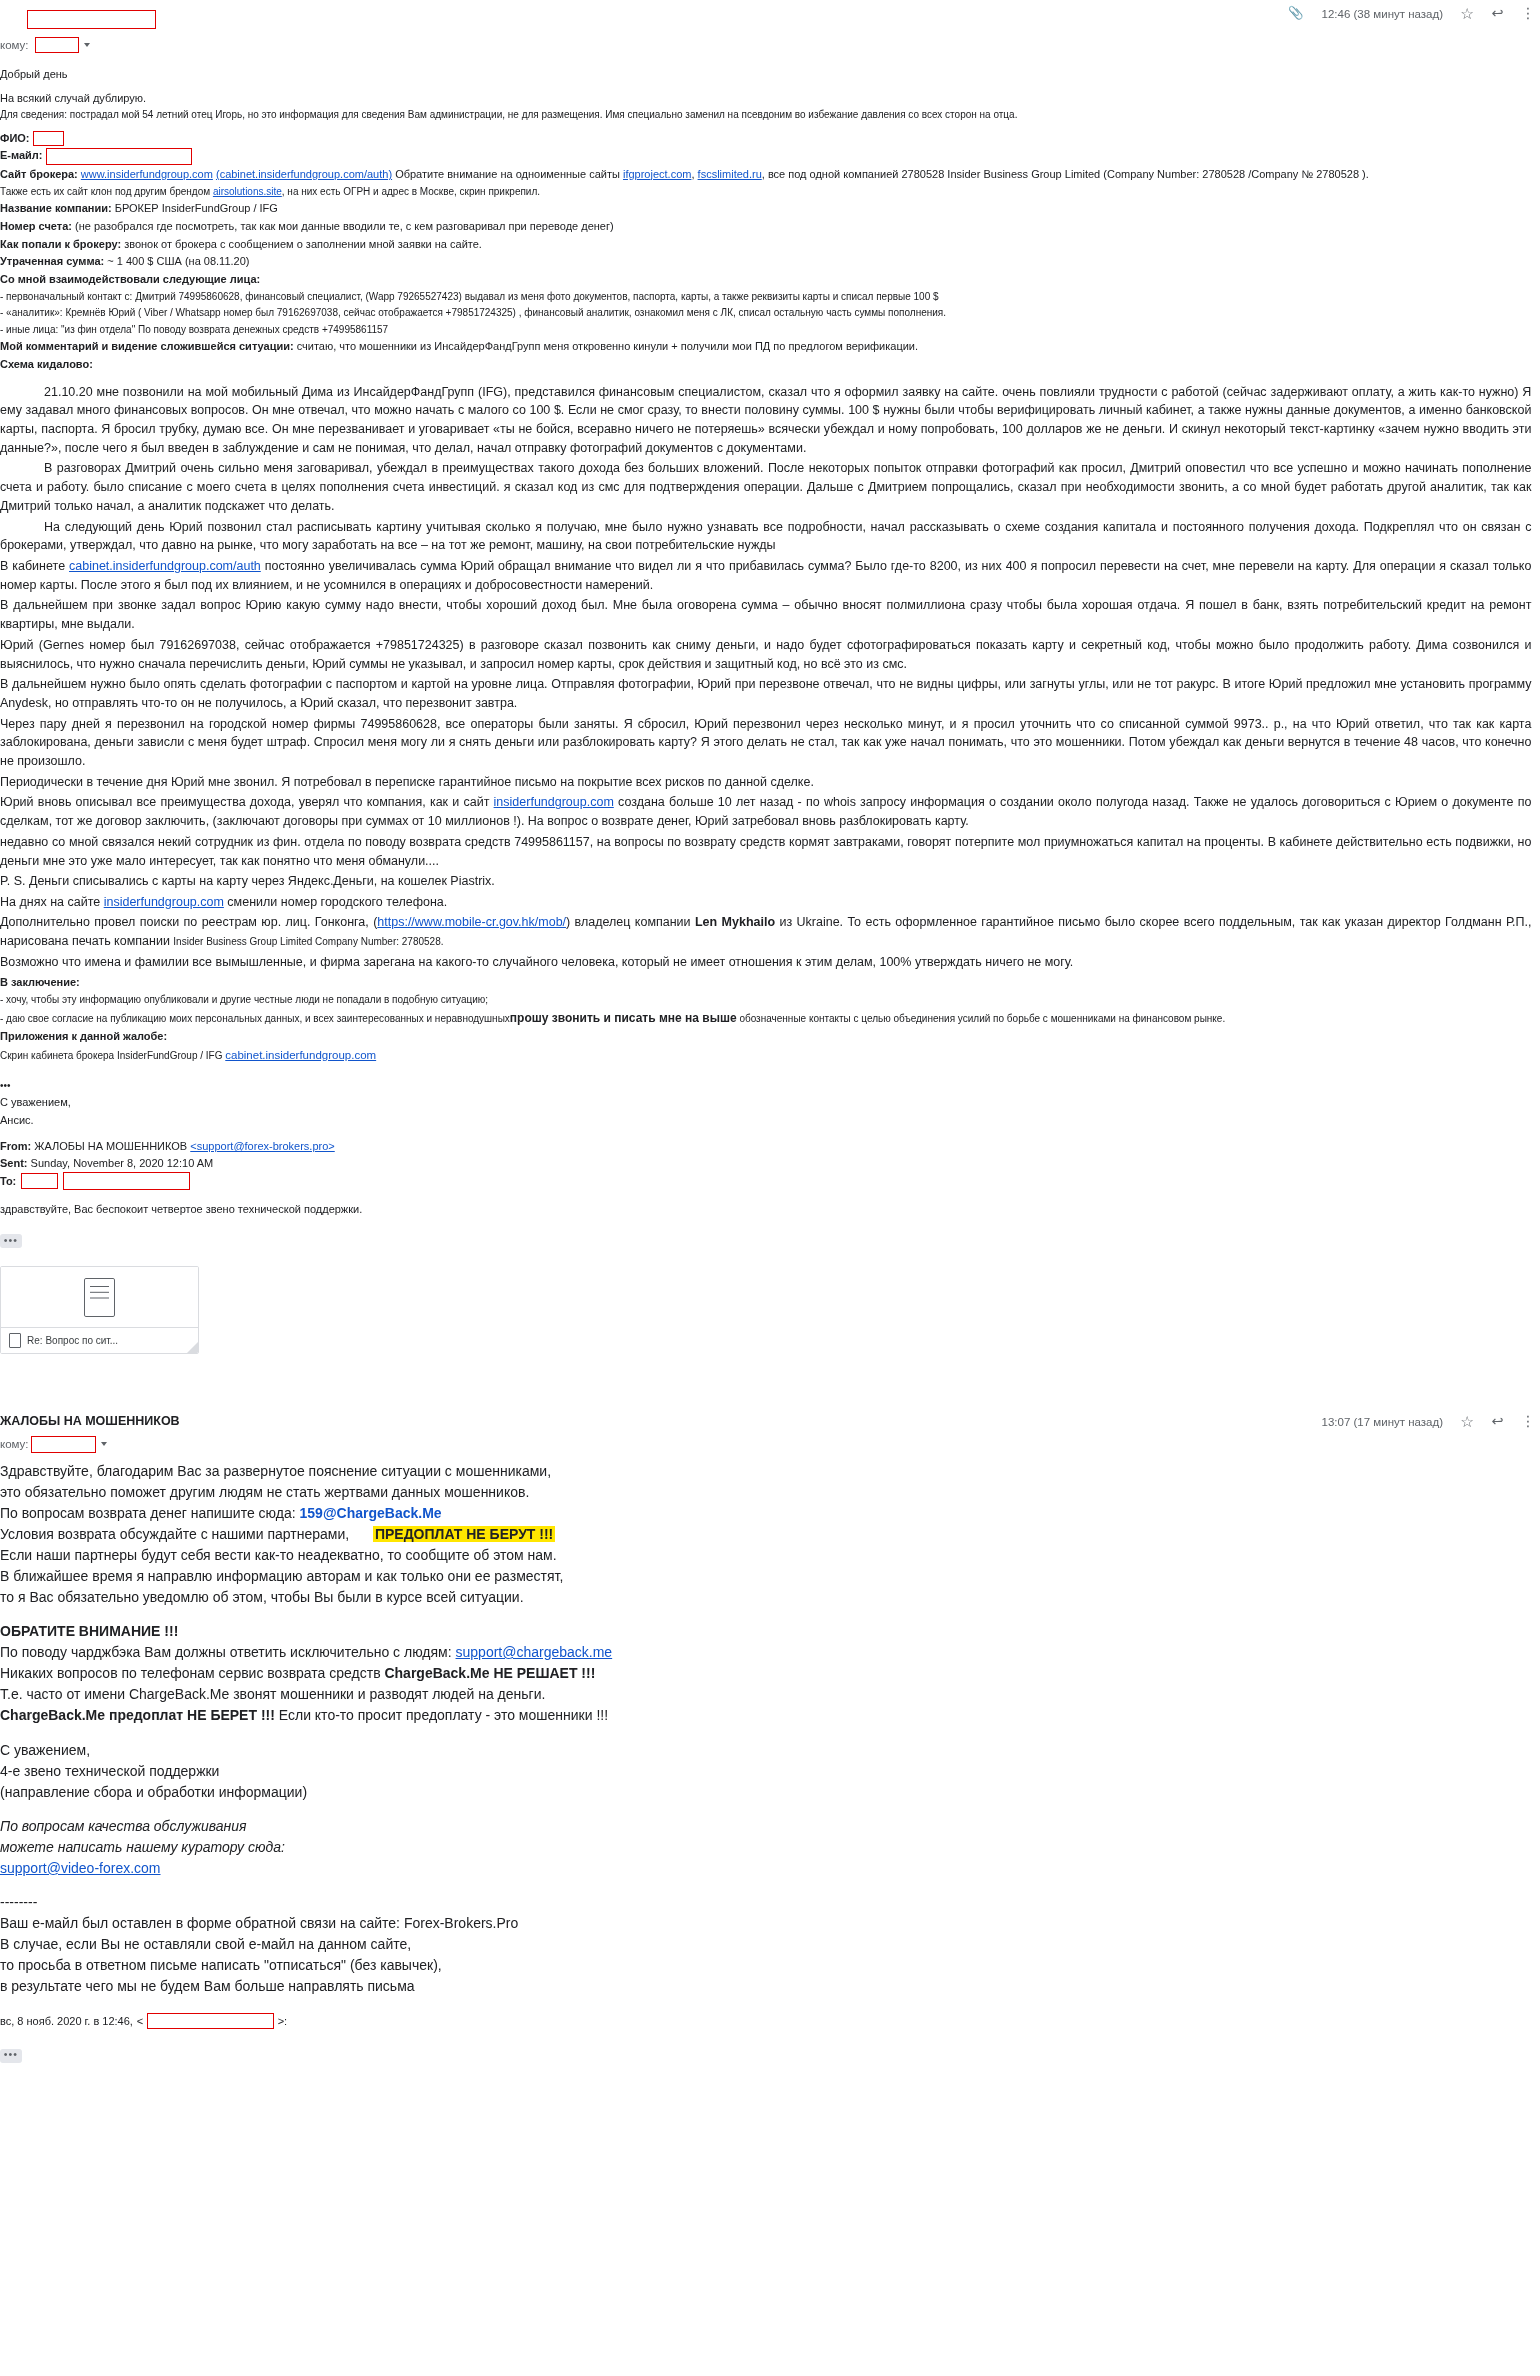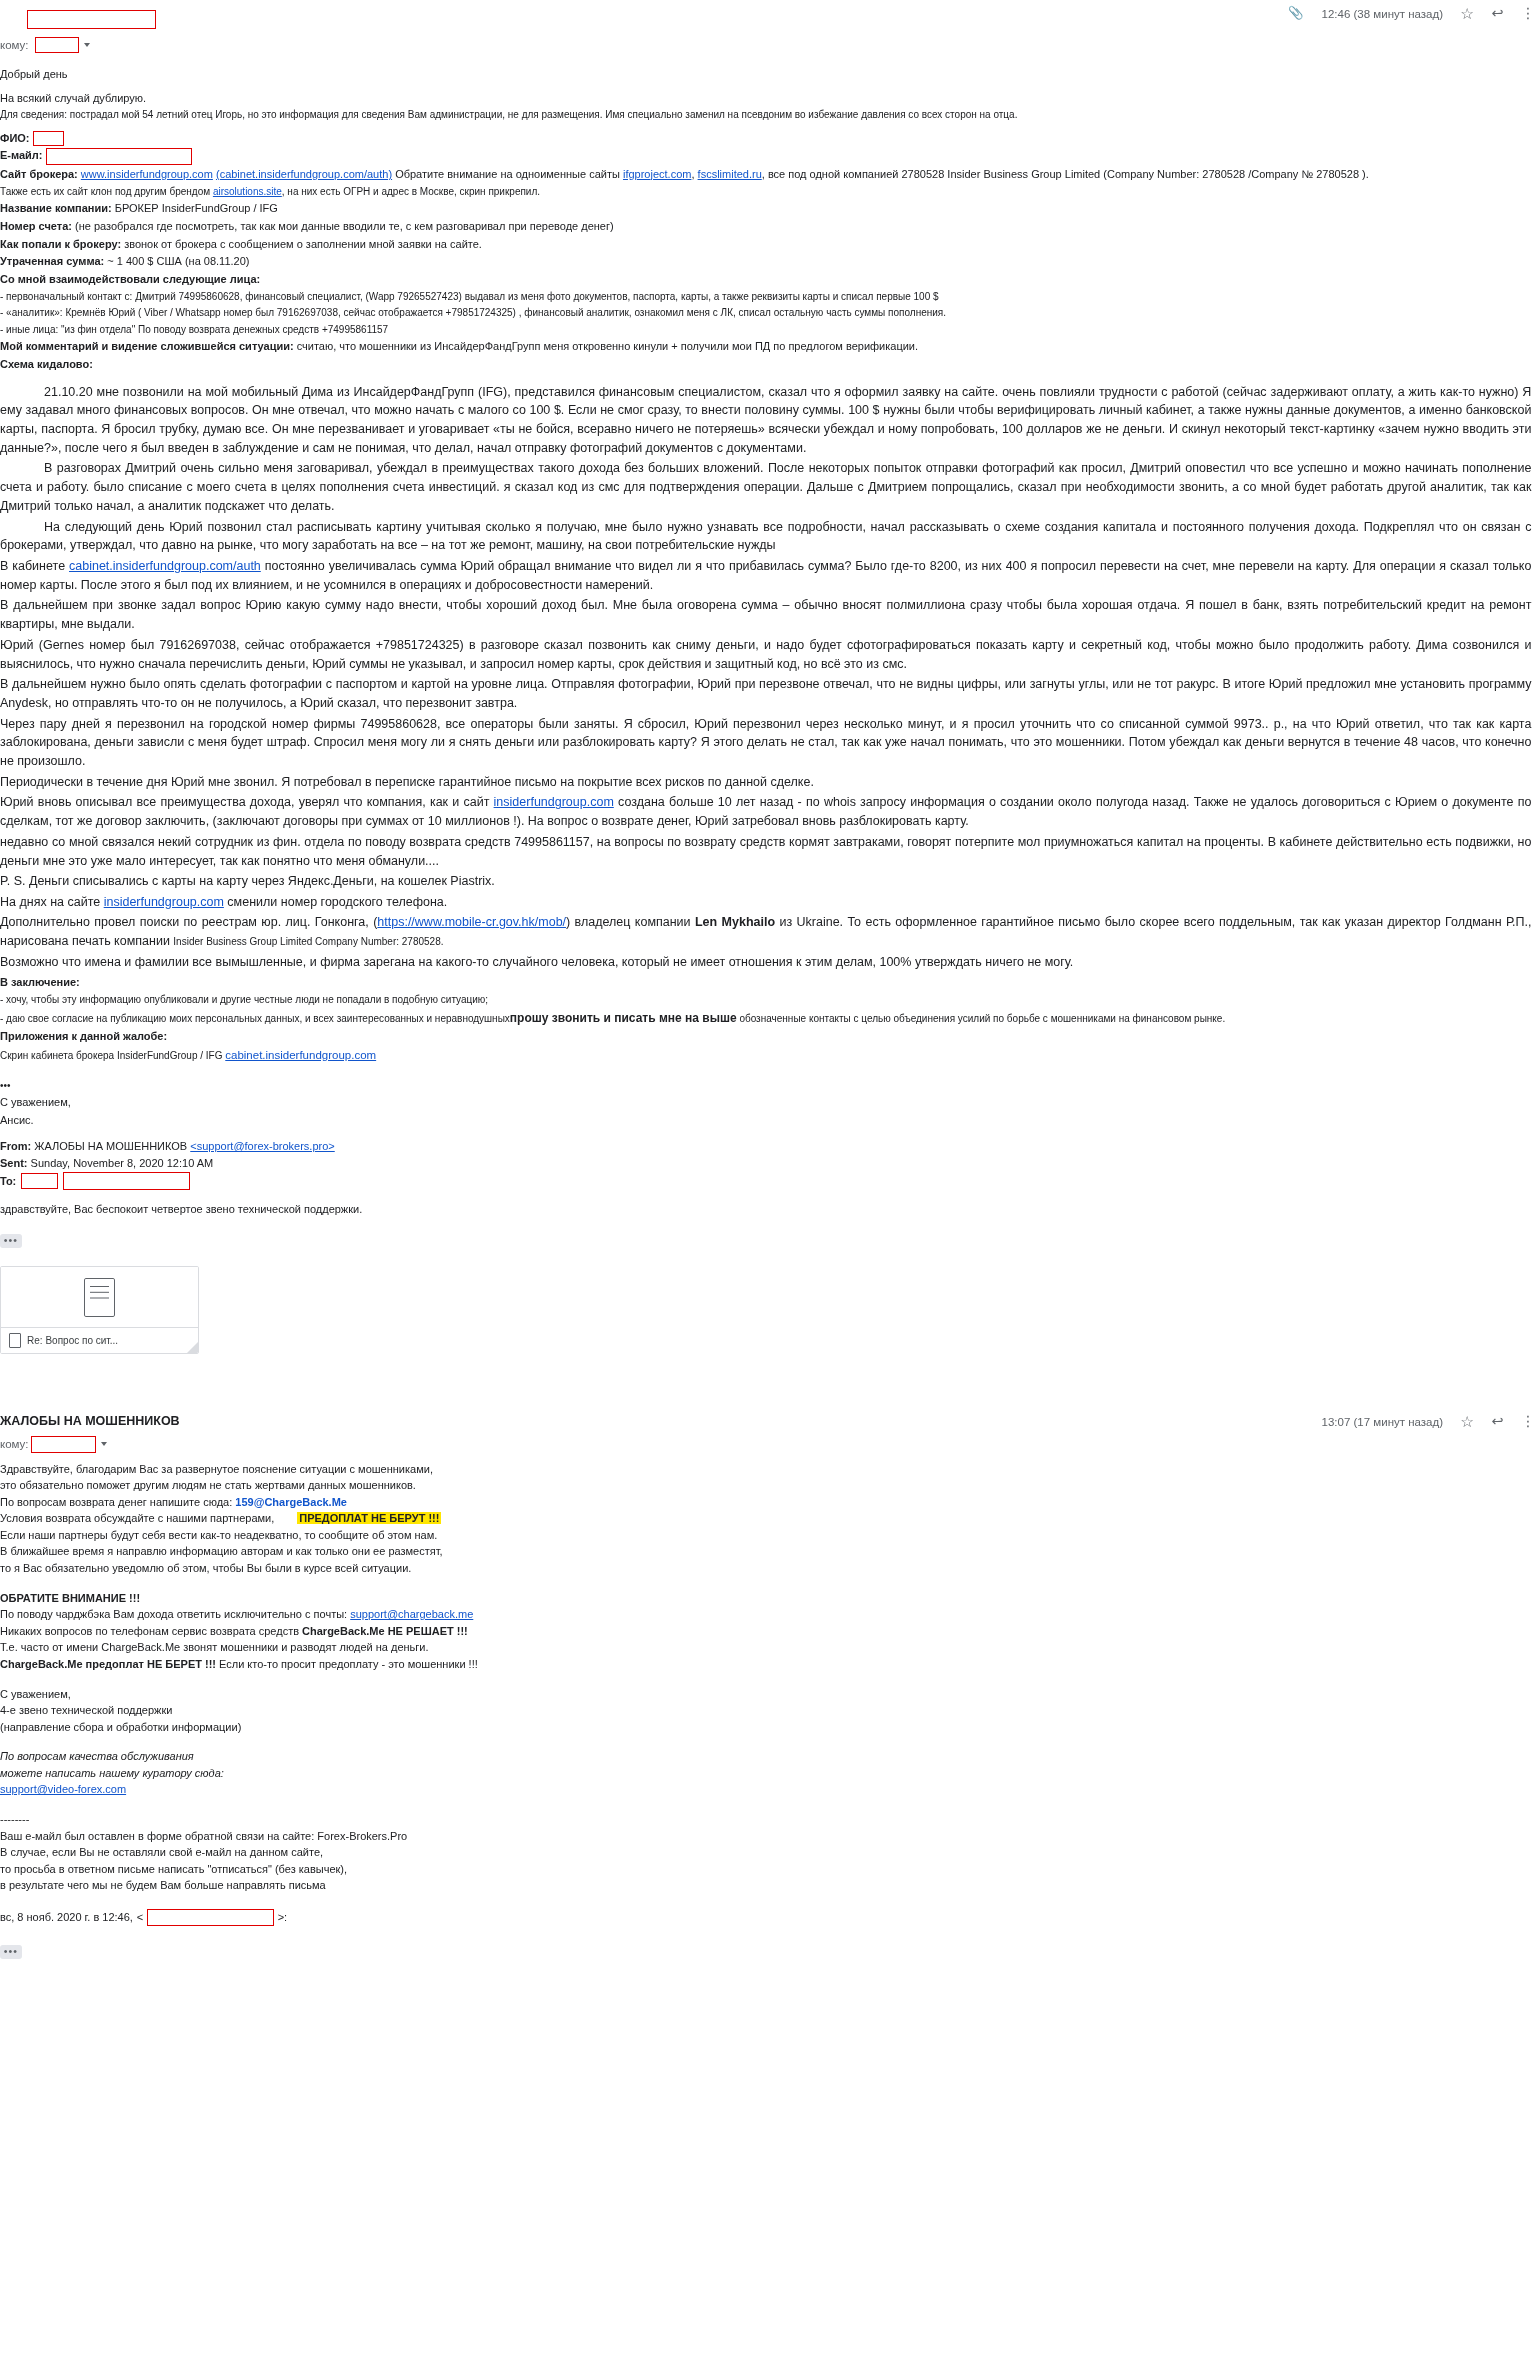--- a/index.html
+++ b/index.html
@@ -174,21 +174,21 @@
     margin-top: 56px;
     position: relative;
     padding-top: 3.8px;
   }
   .sender {
     font-size: 12.5px;
     font-weight: bold;
     color: #202124;
   }
   .msg2-body {
-    font-size: 11px;
+    font-size: 14px;
     line-height: 1.5;
     color: #202124;
     margin-top: 7.7px;
   }
   .msg2-body p { margin: 0; }
   .hl {
     background: #ffe600;
     font-weight: bold;
     color: #202124;
     padding: 0 1.9px;
@@ -388,21 +388,21 @@
       <p>
         <span>Условия возврата обсуждайте с нашими партнерами, </span><span class="hl">ПРЕДОПЛАТ НЕ БЕРУТ !!!</span>
       </p>
       <p>Если наши партнеры будут себя вести как-то неадекватно, то сообщите об этом нам.</p>
       <p>В ближайшее время я направлю информацию авторам и как только они ее разместят,</p>
       <p>то я Вас обязательно уведомлю об этом, чтобы Вы были в курсе всей ситуации.</p>
 
       <div style="height:13.4px"></div>
       <p class="b">ОБРАТИТЕ ВНИМАНИЕ !!!</p>
       <p>
-        <span>По поводу чарджбэка Вам дохода ответить исключительно с почты: </span><a class="link">support@chargeback.me</a>
+        <span>По поводу чарджбэка Вам должны ответить исключительно с людям: </span><a class="link">support@chargeback.me</a>
       </p>
       <p>
         <span>Никаких вопросов по телефонам сервис возврата средств </span><span class="b">ChargeBack.Me НЕ РЕШАЕТ !!!</span>
       </p>
       <p>Т.е. часто от имени ChargeBack.Me звонят мошенники и разводят людей на деньги.</p>
       <p>
         <span class="b">ChargeBack.Me предоплат НЕ БЕРЕТ !!!</span><span> Если кто-то просит предоплату - это мошенники !!!</span>
       </p>
 
       <div style="height:13.4px"></div>

